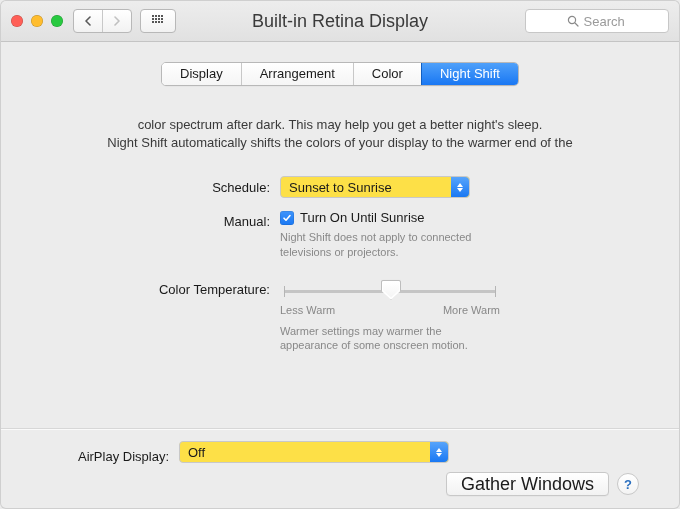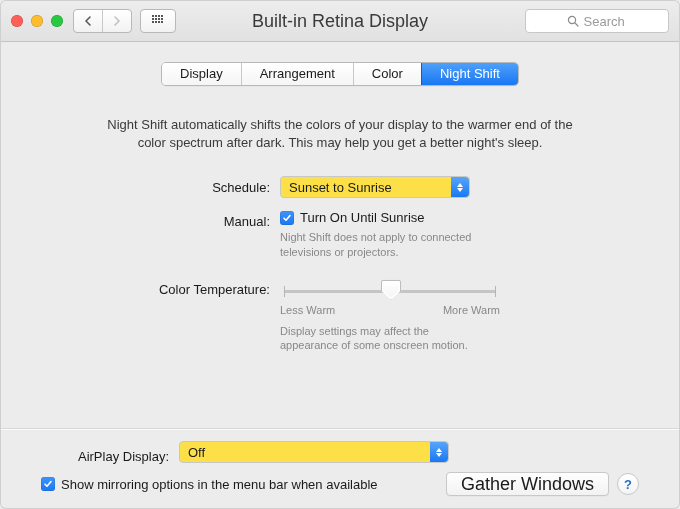--- a/index.html
+++ b/index.html
@@ -356,22 +356,22 @@
   <div class="content">
 
     <div class="tabs">
       <button>Display</button>
       <button>Arrangement</button>
       <button>Color</button>
       <button class="active">Night Shift</button>
     </div>
 
     <div class="description">
+      <div>color spectrum after dark. This may help you get a better night's sleep.</div>
       <div>Night Shift automatically shifts the colors of your display to the warmer end of the</div>
-      <div>color spectrum after dark. This may help you get a better night's sleep.</div>
     </div>
 
     <div class="form">
 
       <div class="row" style="margin-bottom:12px;">
         <div class="label">Schedule:</div>
         <div class="field">
           <div class="popup">
             <span>Sunset to Sunrise</span>
             <span class="stepper">
@@ -409,21 +409,21 @@
             <div class="tick" style="right:4px;"></div>
             <div class="thumb" style="left:50%;">
                 <div class="thumb-edge"></div>
               </div>
           </div>
           <div class="slider-labels">
             <span>Less Warm</span>
             <span>More Warm</span>
           </div>
           <div class="note" style="margin-top:8px;">
-            <div>Display settings may affect the</div>
+            <div>Warmer settings may warmer the</div>
             <div>appearance of some onscreen motion.</div>
           </div>
         </div>
       </div>
 
     </div>
 
     <div class="spacer"></div>
     <div class="divider"></div>
 
@@ -434,28 +434,20 @@
         <div class="popup wide">
           <span>Off</span>
           <span class="stepper">
             <span class="tri-up"></span>
               <span class="tri-down"></span>
           </span>
         </div>
       </div>
 
       <div class="footer-bottom">
-        <label style="display:inline-flex;align-items:center;">
-          <span class="checkbox">
-            <svg width="10" height="10" viewBox="0 0 10 10">
-                <path d="M2 5.2 L4 7.2 L8 2.6" stroke="#fff" stroke-width="1.6" fill="none" stroke-linecap="round" stroke-linejoin="round"></path>
-              </svg>
-          </span>
-          <span>Show mirroring options in the menu bar when available</span>
-        </label>
 
         <div class="spacer"></div>
 
         <div class="push-button">
           <span>Gather Windows</span>
         </div>
         <div class="help">
           <span>?</span>
         </div>
       </div>

